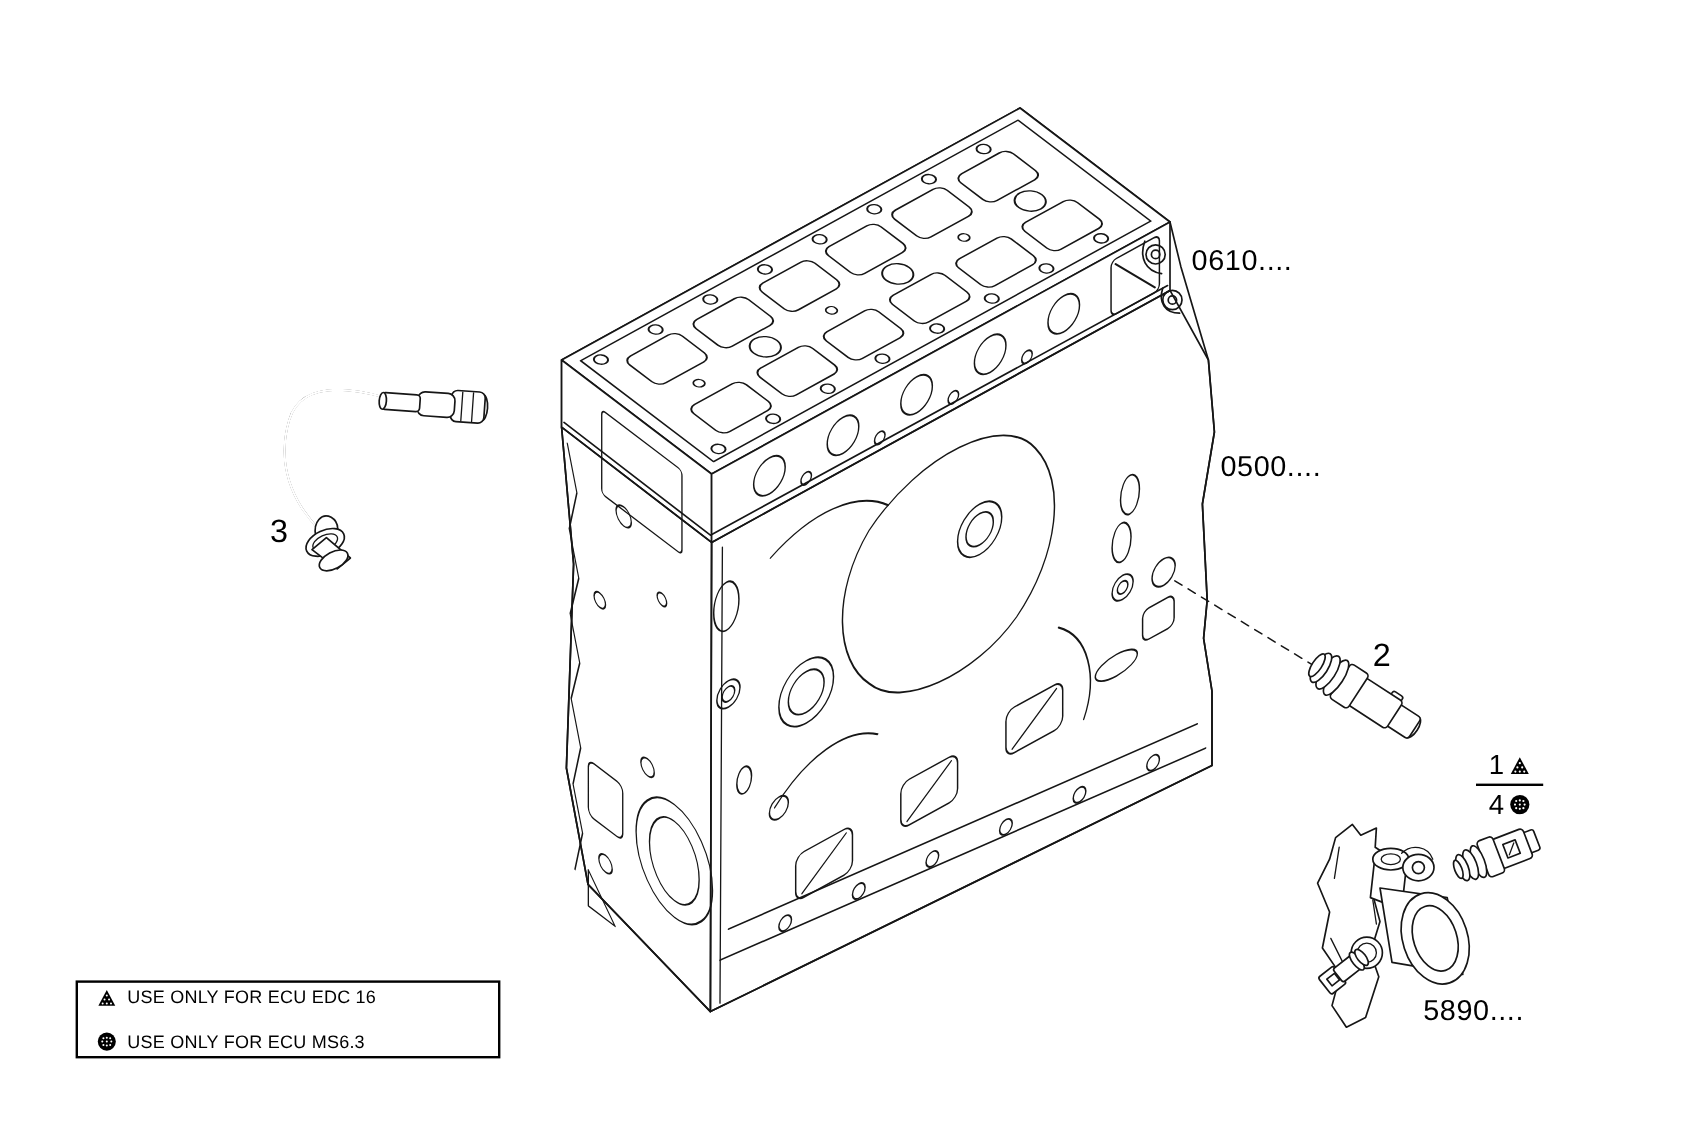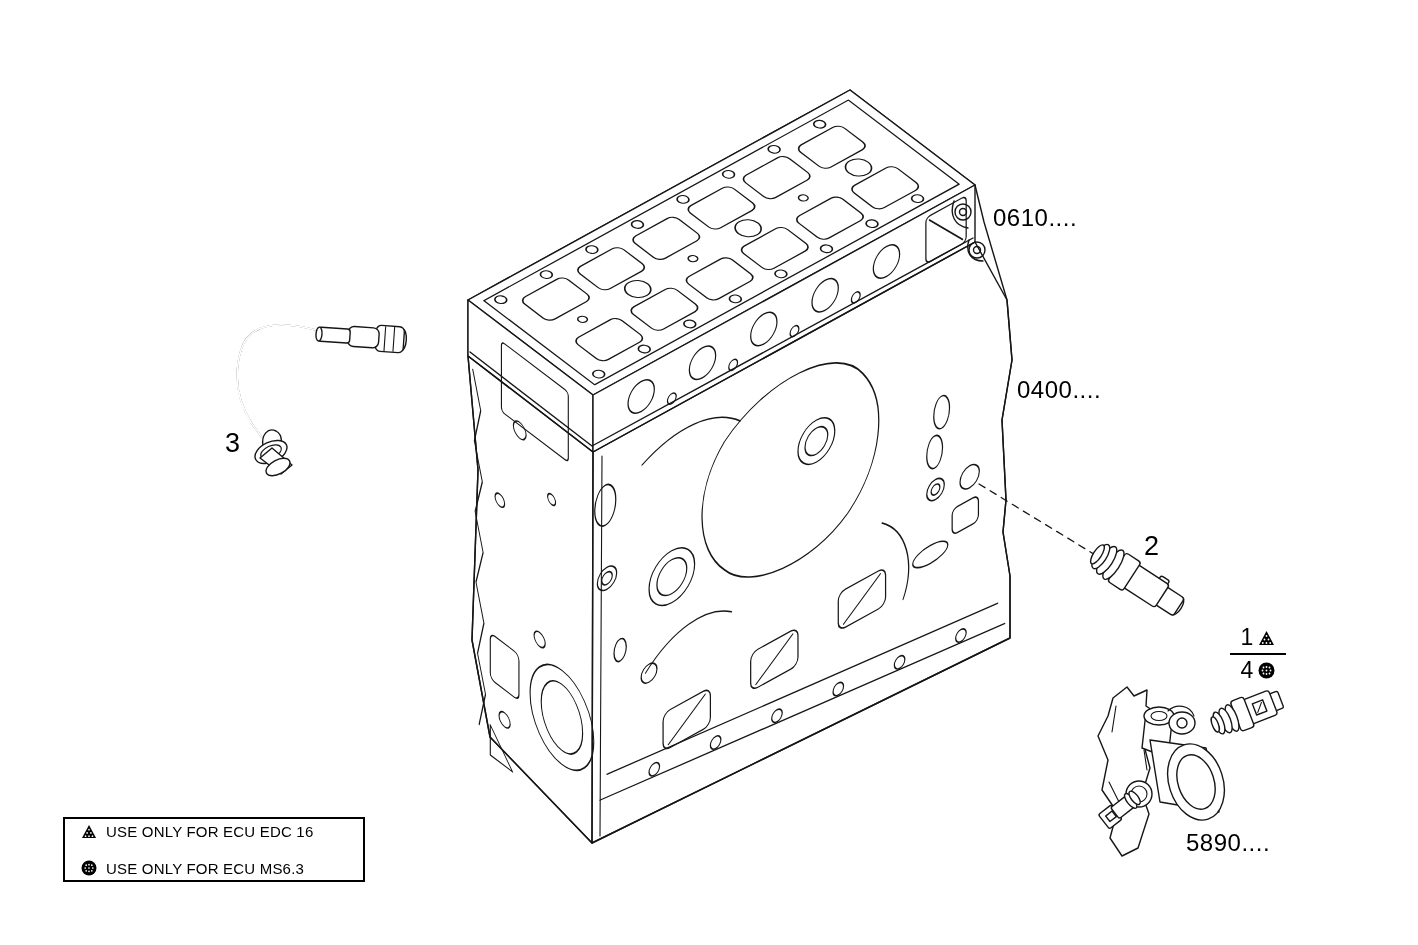--- a/index.html
+++ b/index.html
@@ -15,21 +15,21 @@
   svg.lineart .thin{stroke-width:1.1;}
   svg.lineart .cable-core{stroke:#ffffff;stroke-width:1.8;}
   svg.lineart .probe-core{stroke:#ffffff;stroke-width:5;}
   svg.lineart .dash{stroke-dasharray:7 6;stroke-width:1.3;}
   .callout{position:absolute;font-size:27px;line-height:1;letter-spacing:0.5px;}
   .ref{position:absolute;font-size:24px;line-height:1;letter-spacing:0.5px;}
   .frac{position:absolute;left:1230px;top:622px;width:56px;text-align:center;}
   .frac .row{display:flex;align-items:center;justify-content:center;
              gap:5px;height:31px;font-size:23px;}
   .frac .row.top{border-bottom:2.2px solid #000;}
-  .legend{position:absolute;left:63px;top:817px;width:302px;height:65px;
+  .legend{position:absolute;left:63px;top:817px;width:354px;height:65px;
           border:2px solid #000;box-sizing:border-box;background:#fff;
           display:flex;flex-direction:column;justify-content:center;
           padding-left:16px;gap:20px;}
   .legend .lrow{display:flex;align-items:center;gap:9px;font-size:15px;
                 letter-spacing:0.2px;white-space:nowrap;}
   .micon{display:inline-block;flex:0 0 auto;}
 </style>
 </head>
 <body>
 
@@ -238,21 +238,21 @@
         <rect class="w" x="26" y="-9" width="16" height="18" rx="2"></rect>
         <rect class="w" x="29" y="-3.5" width="8" height="7"></rect>
         <rect class="w" x="8" y="-7" width="20" height="14" rx="2"></rect>
         <ellipse class="w" cx="8" cy="0" rx="3.5" ry="9"></ellipse>
         <ellipse class="w" cx="3" cy="0" rx="3.5" ry="8"></ellipse>
       </g>
     </g>
   </svg>
 
   <div class="ref" style="left:993px;top:206px;">0610....</div>
-  <div class="ref" style="left:1017px;top:378px;">0400....</div>
+  <div class="ref" style="left:1017px;top:378px;">0500....</div>
   <div class="ref" style="left:1186px;top:831px;">5890....</div>
 
   <div class="callout" style="left:1144px;top:533px;">2</div>
   <div class="callout" style="left:225px;top:430px;">3</div>
 
   <div class="frac">
     <div class="row top">
       <span>1</span>
       <svg class="micon" width="17" height="16" viewBox="0 0 17 16">
         <path d="M8.5,1 L16,15 L1,15 Z" fill="#000"></path>

